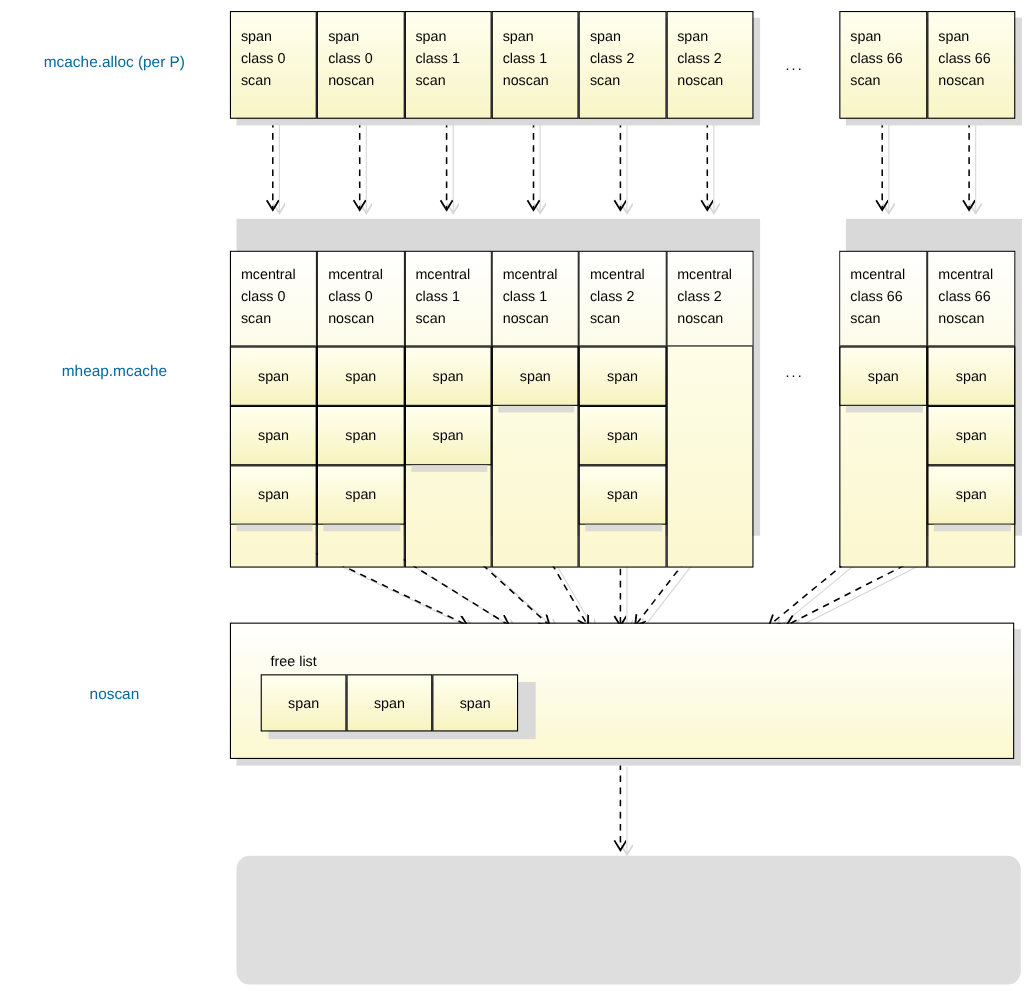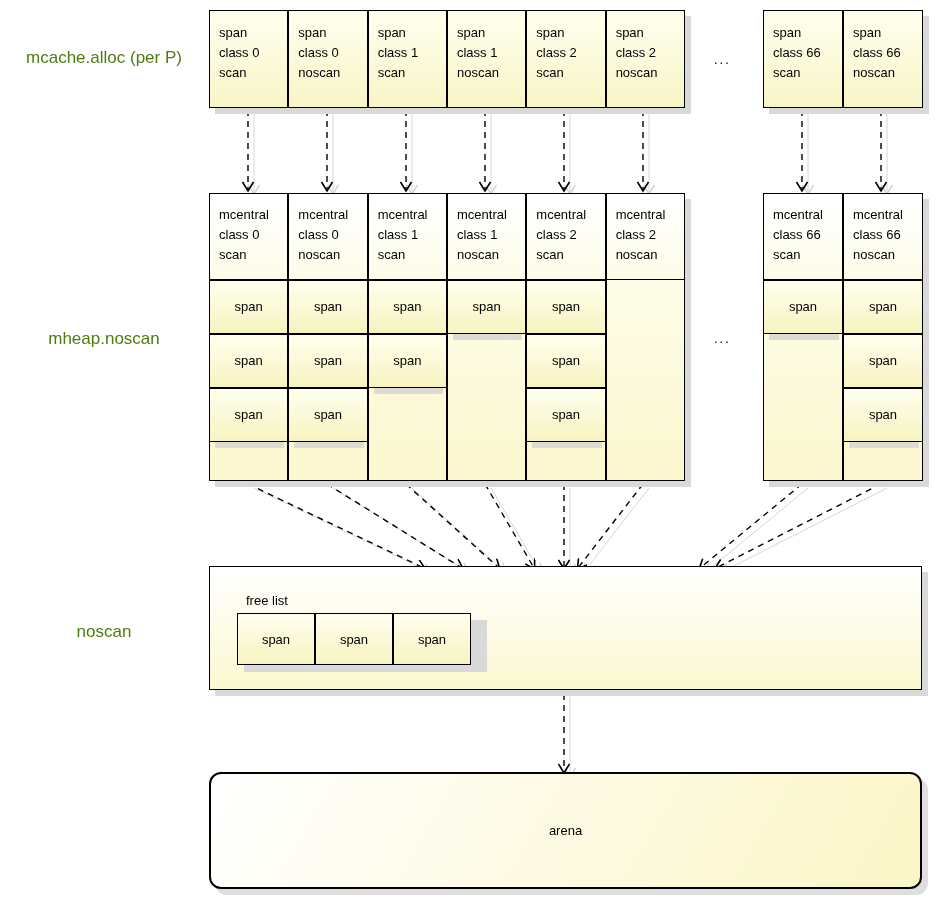--- a/index.html
+++ b/index.html
@@ -6,21 +6,21 @@
   body{
     width:942px;height:901px;position:relative;overflow:hidden;
     font-family:"Liberation Sans","DejaVu Sans",sans-serif;
     color:#000000;
   }
   .canvas{position:absolute;left:0;top:0;width:942px;height:901px;}
   svg.wires{position:absolute;left:0;top:0;width:942px;height:901px;pointer-events:none;}
 
   
   .rowlabel{
-    position:absolute;font-size:17px;color:#4d7c0f;white-space:nowrap;
+    position:absolute;font-size:14px;color:#0369a1;white-space:nowrap;
     text-align:center;
   }
   .shadow{
     position:absolute;background:#d9d9d9;z-index:0;
   }
 
   
   .mcache-group{position:absolute;}
   .mcache-cell{
     position:absolute;box-sizing:border-box;
@@ -29,20 +29,21 @@
     padding:12px 0 0 9px;
     font-size:13px;line-height:20px;
   }
   .mcache-cell span{display:block;}
 
   
   .mcentral-col{
     position:absolute;box-sizing:border-box;
     border:1px solid #000;
     background:linear-gradient(180deg,#fffff2 0%, #fbf7cf 100%);
+    margin-top:35px;
   }
   .mcentral-head{
     box-sizing:border-box;
     padding:11px 0 0 9px;
     font-size:13px;line-height:20px;
     border-bottom:1px solid #000;
     background:linear-gradient(180deg,#ffffff 0%, #fdfce9 100%);
   }
   .mcentral-head span{display:block;}
   .span-cell{
@@ -90,21 +91,21 @@
   .ellipsis{
     position:absolute;font-size:13px;letter-spacing:2px;color:#000;
   }
 </style>
 </head>
 <body>
 
 <div class="canvas">
 
   <div class="rowlabel" style="left:14px;top:48px;width:180px;">mcache.alloc (per P)</div>
-  <div class="rowlabel" style="left:14px;top:329px;width:180px;">mheap.noscan</div>
+  <div class="rowlabel" style="left:14px;top:329px;width:180px;">mheap.mcache</div>
   <div class="rowlabel" style="left:14px;top:622px;width:180px;">noscan</div>
 
   <svg class="wires" viewBox="0 0 942 901">
     <defs>
       <marker id="ah" markerWidth="12" markerHeight="12" refX="9" refY="5.5" orient="auto" markerUnits="userSpaceOnUse">
         <path d="M1,0 L10,5.5 L1,11" fill="none" stroke="#000" stroke-width="1.6"></path>
       </marker>
       <marker id="ahg" markerWidth="12" markerHeight="12" refX="9" refY="5.5" orient="auto" markerUnits="userSpaceOnUse">
         <path d="M1,0 L10,5.5 L1,11" fill="none" stroke="#d6d6d6" stroke-width="1.6"></path>
       </marker>
@@ -343,17 +344,14 @@
       </div>
       <div class="freelist-cell" style="left: 78px; top: 0px; width: 78px; height: 52px;">
         <span>span</span>
       </div>
       <div class="freelist-cell" style="left: 156px; top: 0px; width: 78px; height: 52px;">
         <span>span</span>
       </div>
     </div>
 
   <div class="arena-shadow" style="left:215px;top:778px;width:713px;height:117px;"></div>
-  <div class="arena-box" style="left:209px;top:772px;width:713px;height:117px;">
-    <span>arena</span>
-  </div>
 
 </div>
 
 </body></html>

